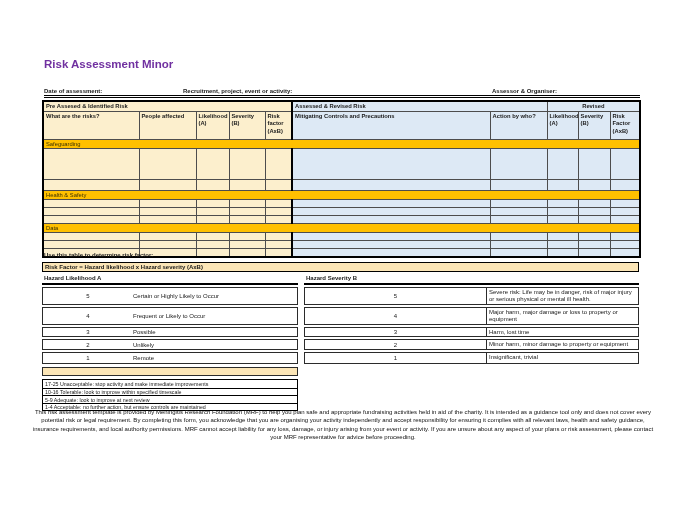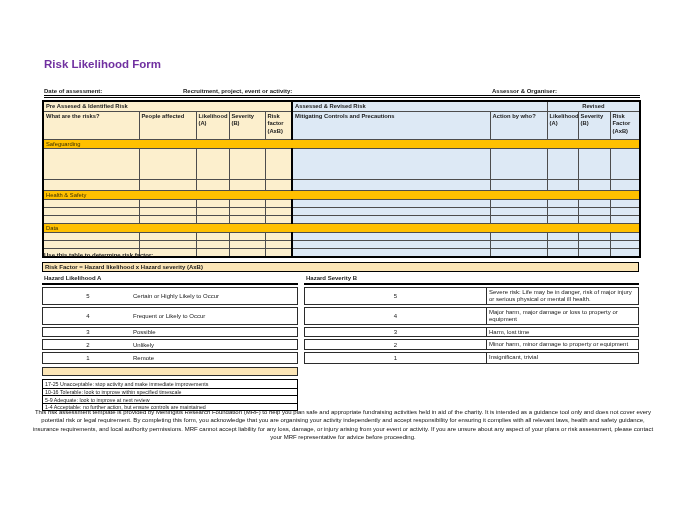--- a/index.html
+++ b/index.html
@@ -46,21 +46,21 @@
   .band-row { font-size: 5.3px; padding: 0.5px 2px; height: 7.5px; background: #fff; border-top: 1px solid #000; white-space: nowrap; overflow: hidden; }
   .band-row:first-child { border-top: none; }
 
   .footer-note { position: absolute; left: 28px; top: 408px; width: 630px; text-align: center; font-size: 6px; line-height: 8.3px; color: #111; }
 </style>
 </head>
 <body>
 
 <div class="page">
 
-  <div class="title">Risk Likelihood Form</div>
+  <div class="title">Risk Assessment Minor</div>
 
   <div class="meta-row">
     <span class="meta-date">Date of assessment:</span>
     <span class="meta-activity">Recruitment, project, event or activity:</span>
     <span class="meta-assessor">Assessor &amp; Organiser:</span>
   </div>
 
   <table class="risk">
     <colgroup>
       <col style="width:96px">

